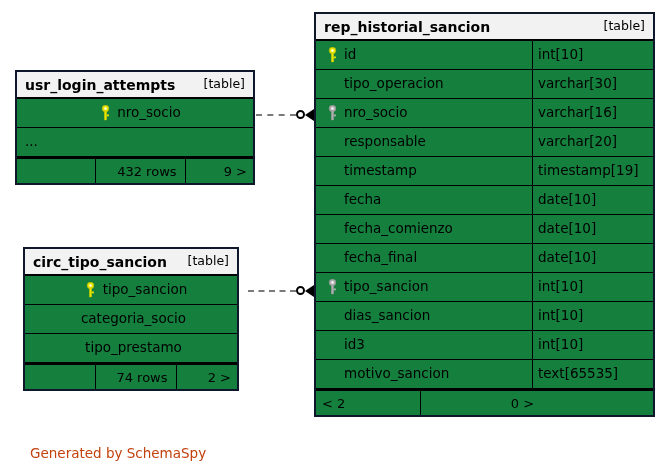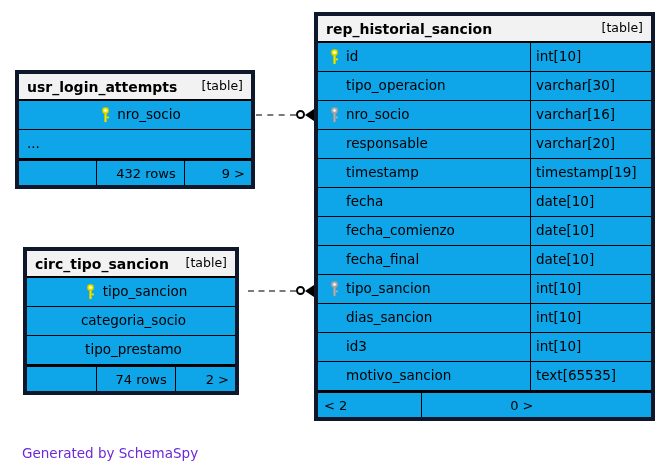--- a/index.html
+++ b/index.html
@@ -19,22 +19,22 @@
   
   #diagram {
     position: absolute;
     inset: 0;
   }
 
   
   .er-table {
     position: absolute;
     box-sizing: border-box;
-    border: 4px solid #0f172a;
-    background: #0ea5e9;
+    border: 2px solid #0f172a;
+    background: #15803d;
     font-size: 13.5px;
     line-height: 1;
   }
 
   .er-title {
     display: flex;
     align-items: center;
     justify-content: space-between;
     background: #f2f2f2;
     border-bottom: 2px solid #000000;
@@ -139,24 +139,24 @@
     position: absolute;
     width: 0; height: 0;
     border-top: 6px solid transparent;
     border-bottom: 6px solid transparent;
     border-right: 9px solid #000000;
   }
 
   
   #caption {
     position: absolute;
-    left: 22px;
+    left: 30px;
     top: 445px;
     font-size: 13.5px;
-    color: #6d28d9;
+    color: #c2410c;
     white-space: nowrap;
   }
 </style>
 </head>
 <body>
 
 <div id="diagram">
 
   <div class="connector">
     <div class="conn-line" style="left:256px; top:114px; width:40px;"></div>

